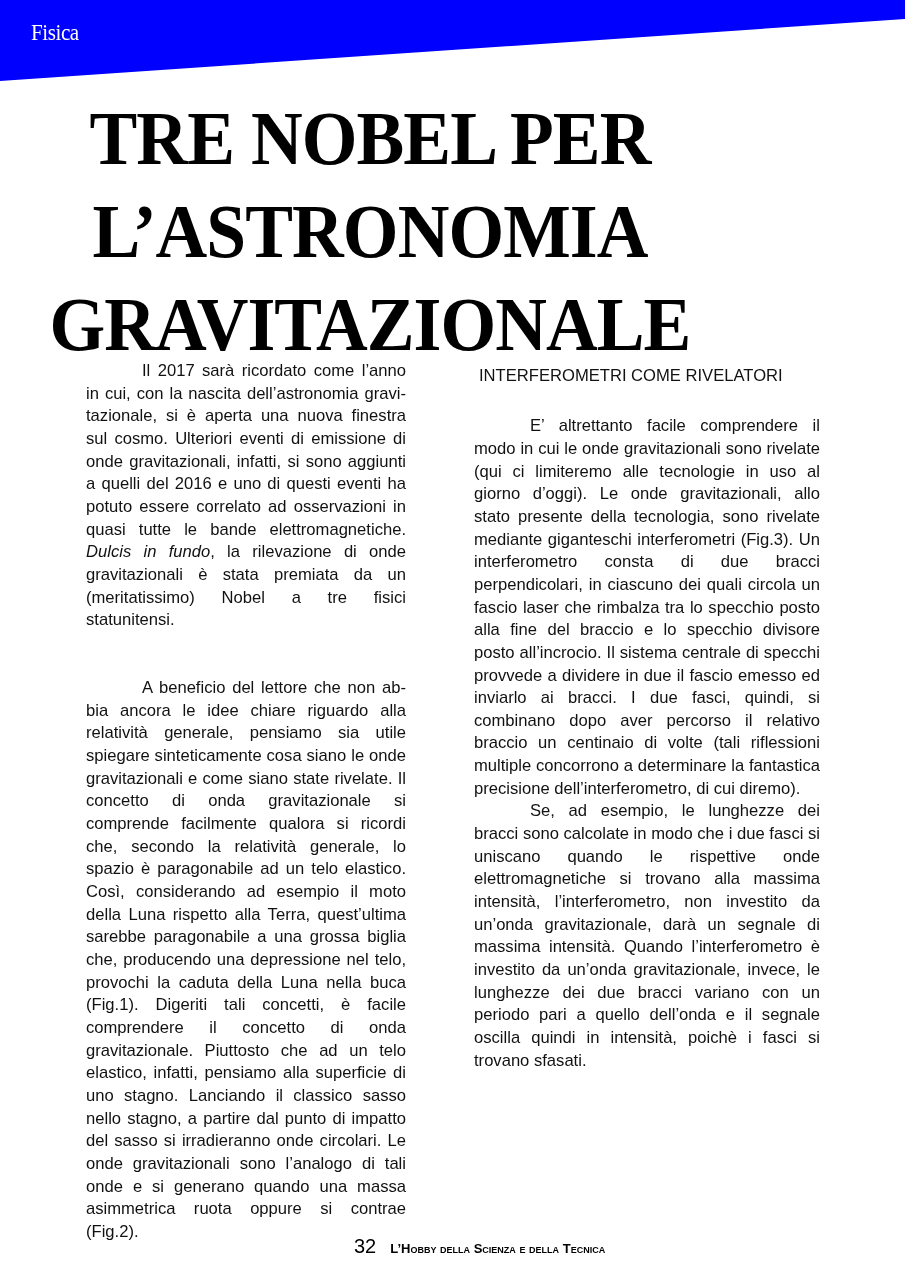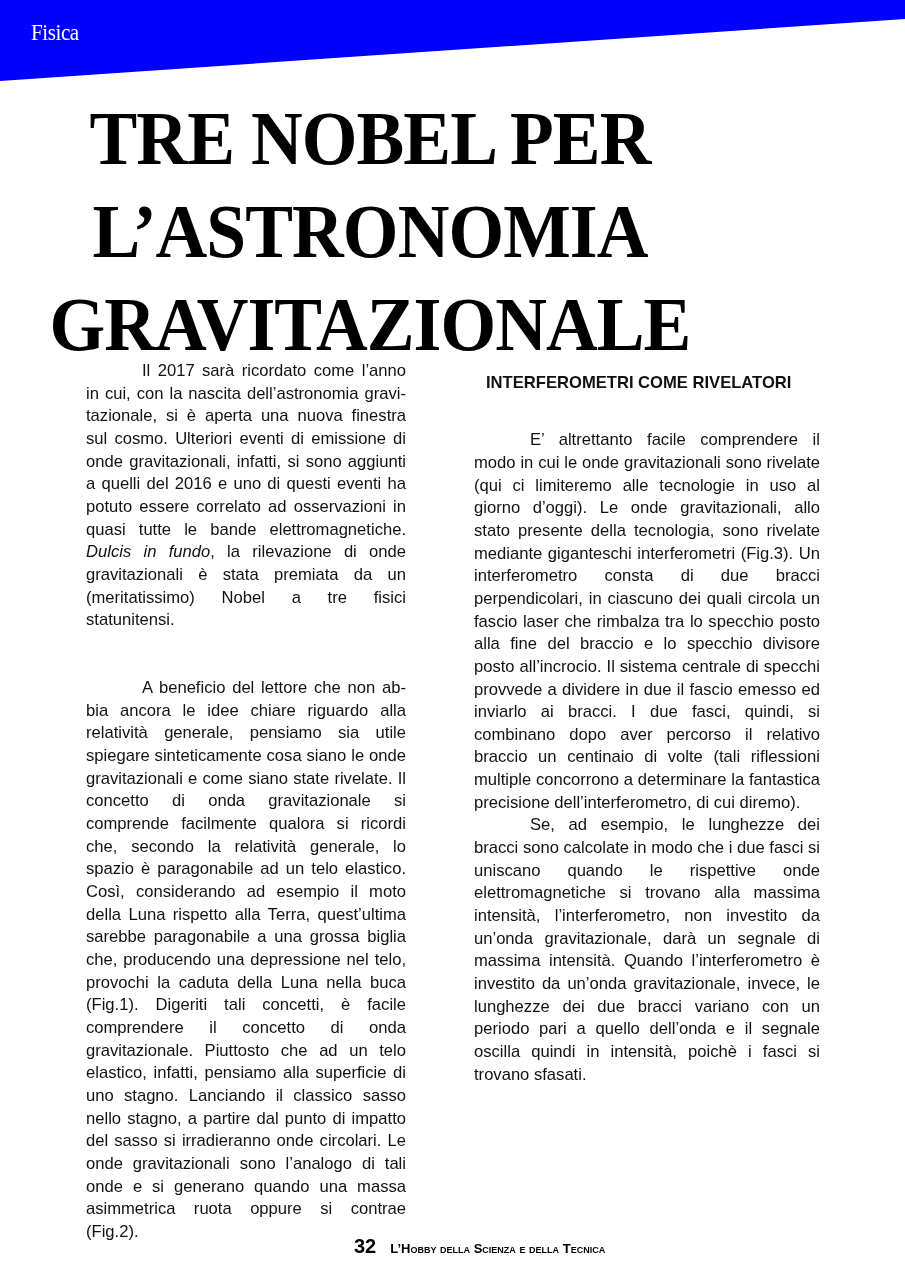--- a/index.html
+++ b/index.html
@@ -27,29 +27,29 @@
     .title div { transform: scaleX(0.93); }
     .col {
       position: absolute; top: 360px; width: 320px;
       font-size: 16.6px; line-height: 22.65px; text-align: justify;
       hyphens: manual;
     }
     .col.left { left: 86px; }
     .col.right { left: 474px; width: 346px; }
     .col p { margin: 0; text-indent: 56px; }
     .col h2 {
-      font-size: 16.6px; font-weight: bold; margin: 12px; line-height: 22.65px;
+      font-size: 16.6px; font-weight: normal; margin: 5px; line-height: 22.65px;
       letter-spacing: 0;
     }
     .gap { height: 22.65px; }
     .footer {
       position: absolute; top: 1198px; left: 354px;
       display: flex; align-items: baseline; gap: 14px; color: #000;
     }
-    .footer .pagenum { font-weight: bold; font-size: 20px; text-align: center; }
+    .footer .pagenum { font-weight: normal; font-size: 20px; text-align: center; }
     .footer .mag {
       font-weight: bold; font-size: 13px; font-variant: small-caps;
       letter-spacing: 0;
       margin-top: 43px;
     }
   </style>
 </head>
 <body>
 
 <div class="banner"></div>

